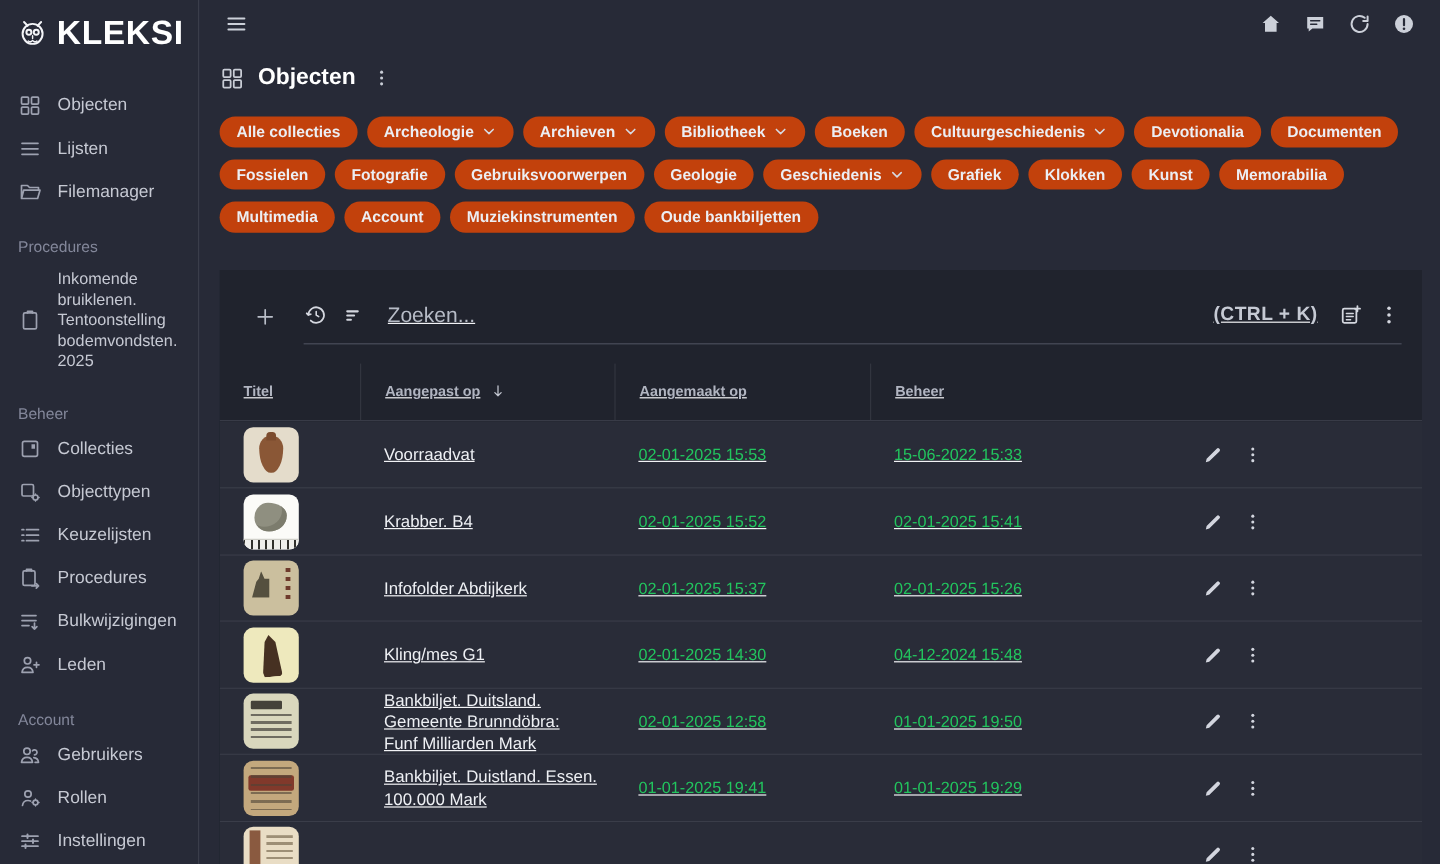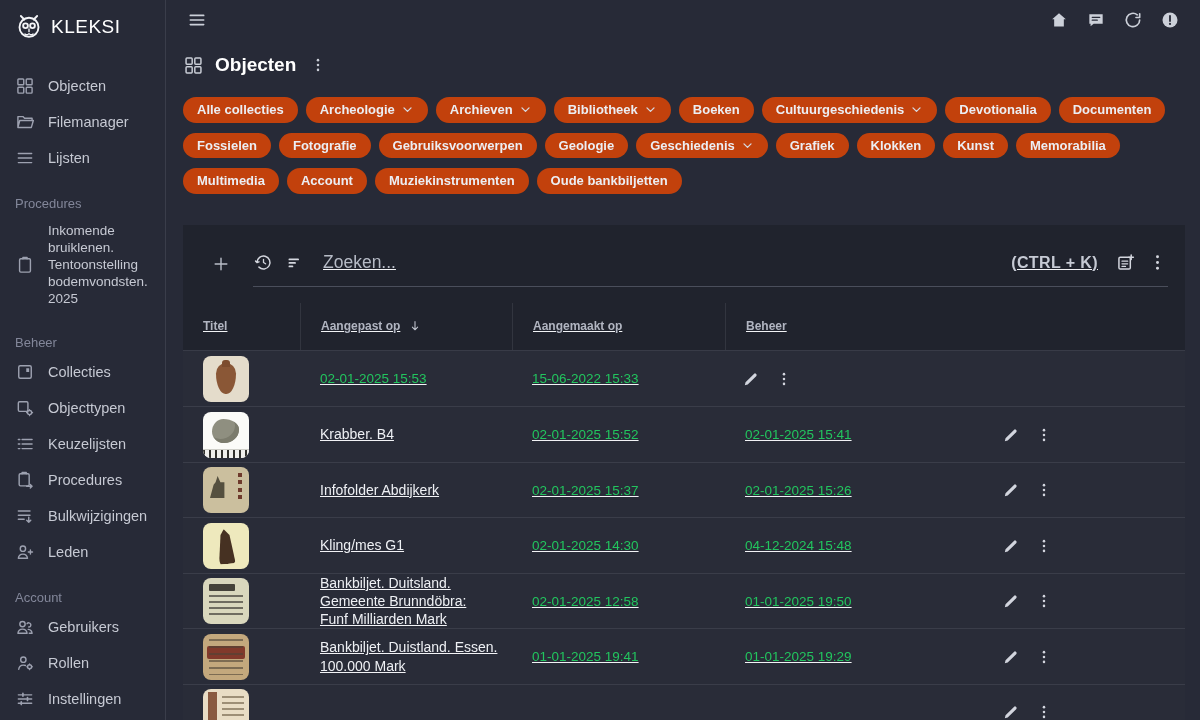--- a/index.html
+++ b/index.html
@@ -6,21 +6,21 @@
   html,body { width:1200px; height:720px; overflow:hidden; }
   body {
     font-family:"Liberation Sans", sans-serif;
     background:#272a37; color:#f2f3f6;
     display:flex;
   }
   
   .sidebar { width:166px; flex:0 0 166px; background:#272a37; border-right:1px solid #3a3d4a; display:flex; flex-direction:column; overflow:hidden; }
   .logo { display:flex; align-items:center; gap:7px; padding:12px 12px 10px 14px; }
   .logo .owl { width:30px; height:30px; color:#f4f5f8; }
-  .logo-text { font-size:19px; font-weight:400; letter-spacing:.5px; color:#ffffff; }
+  .logo-text { font-size:28px; font-weight:700; letter-spacing:.5px; color:#ffffff; }
   .side-nav { margin-top:16px; }
   .side-item { display:flex; align-items:center; gap:13px; padding:8px 10px 8px 15px; cursor:pointer; color:#c6c9d3; }
   .side-item .ic { flex:0 0 20px; width:20px; height:20px; color:#9da1b0; }
   .side-label { font-size:14.5px; line-height:1.25; }
   .side-item.multi .side-label { font-size:13.5px; }
   .section-title { font-size:13px; font-weight:400; color:#83879ا4; color:#83879a; margin:20px 0 4px 15px; }
   
   .main { flex:1; display:flex; flex-direction:column; min-width:0; }
   .topbar { height:40px; flex:0 0 40px; display:flex; align-items:center; padding:0 18px 0 19px; }
   .tb-btn { background:none; border:none; cursor:pointer; color:#ccd0d9; width:24px; height:24px; padding:2px; }
@@ -119,29 +119,29 @@
         <span class="ic"><svg viewBox="0 0 24 24" width="100%" height="100%" fill="none" stroke="currentColor" stroke-width="1.7" stroke-linecap="round" stroke-linejoin="round">
             <rect x="3.5" y="3.5" width="7" height="7" rx="1"></rect>
             <rect x="13.5" y="3.5" width="7" height="7" rx="1"></rect>
             <rect x="3.5" y="13.5" width="7" height="7" rx="1"></rect>
             <rect x="13.5" y="13.5" width="7" height="7" rx="1"></rect>
           </svg></span>
         <span class="side-label">Objecten</span>
       </div>
       <div class="side-item">
         <span class="ic"><svg viewBox="0 0 24 24" width="100%" height="100%" fill="none" stroke="currentColor" stroke-width="1.7" stroke-linecap="round" stroke-linejoin="round">
+            <path d="M4 6.5h16M4 12h16M4 17.5h16"></path>
+          </svg></span>
+        <span class="side-label">Lijsten</span>
+      </div>
+      <div class="side-item">
+        <span class="ic"><svg viewBox="0 0 24 24" width="100%" height="100%" fill="none" stroke="currentColor" stroke-width="1.7" stroke-linecap="round" stroke-linejoin="round">
             <path d="M3.5 18.5V5.5h6l2 2h9V10M3.5 18.5l2.2-8.3h16.3l-2.4 8.3z"></path>
           </svg></span>
         <span class="side-label">Filemanager</span>
-      </div>
-      <div class="side-item">
-        <span class="ic"><svg viewBox="0 0 24 24" width="100%" height="100%" fill="none" stroke="currentColor" stroke-width="1.7" stroke-linecap="round" stroke-linejoin="round">
-            <path d="M4 6.5h16M4 12h16M4 17.5h16"></path>
-          </svg></span>
-        <span class="side-label">Lijsten</span>
       </div>
     </nav>
   <div>
       <h3 class="section-title">Procedures</h3>
       <div class="side-item multi">
         <span class="ic"><svg viewBox="0 0 24 24" width="100%" height="100%" fill="none" stroke="currentColor" stroke-width="1.7" stroke-linecap="round" stroke-linejoin="round">
             <rect x="5.5" y="4.5" width="13" height="16" rx="1.5"></rect>
             <path d="M9.5 4.5V3h5v1.5"></path>
           </svg></span>
         <span class="side-label">Inkomende bruiklenen. Tentoonstelling bodemvondsten. 2025</span>
@@ -402,20 +402,21 @@
         </div>
         <div class="th">
           <span class="th-label">Beheer</span>
         </div>
       </div>
     <div class="tbody">
         <div class="tr grid-cols">
           <div class="td c-thumb">
             <div class="thumb t-vessel"></div>
           </div>
+          <div class="td c-title">Voorraadvat</div>
           <div class="td c-date">02-01-2025 15:53</div>
           <div class="td c-date">15-06-2022 15:33</div>
           <div class="td c-actions">
             <button class="act-btn"><span class="ic"><svg viewBox="0 0 24 24" width="100%" height="100%" fill="none" stroke="currentColor" stroke-width="1.7" stroke-linecap="round" stroke-linejoin="round">
                   <path d="M3.8 20.2l.9-3.8L15.9 5.2a2 2 0 0 1 2.9 0l.1.1a2 2 0 0 1 0 2.9L7.6 19.3l-3.8.9z" fill="currentColor" stroke="none"></path>
                 </svg></span></button>
             <button class="act-btn"><span class="ic"><svg viewBox="0 0 24 24" width="100%" height="100%" fill="none" stroke="currentColor" stroke-width="1.7" stroke-linecap="round" stroke-linejoin="round">
                   <circle cx="12" cy="5.5" r="1.7" fill="currentColor" stroke="none"></circle>
                   <circle cx="12" cy="12" r="1.7" fill="currentColor" stroke="none"></circle>
                   <circle cx="12" cy="18.5" r="1.7" fill="currentColor" stroke="none"></circle>

